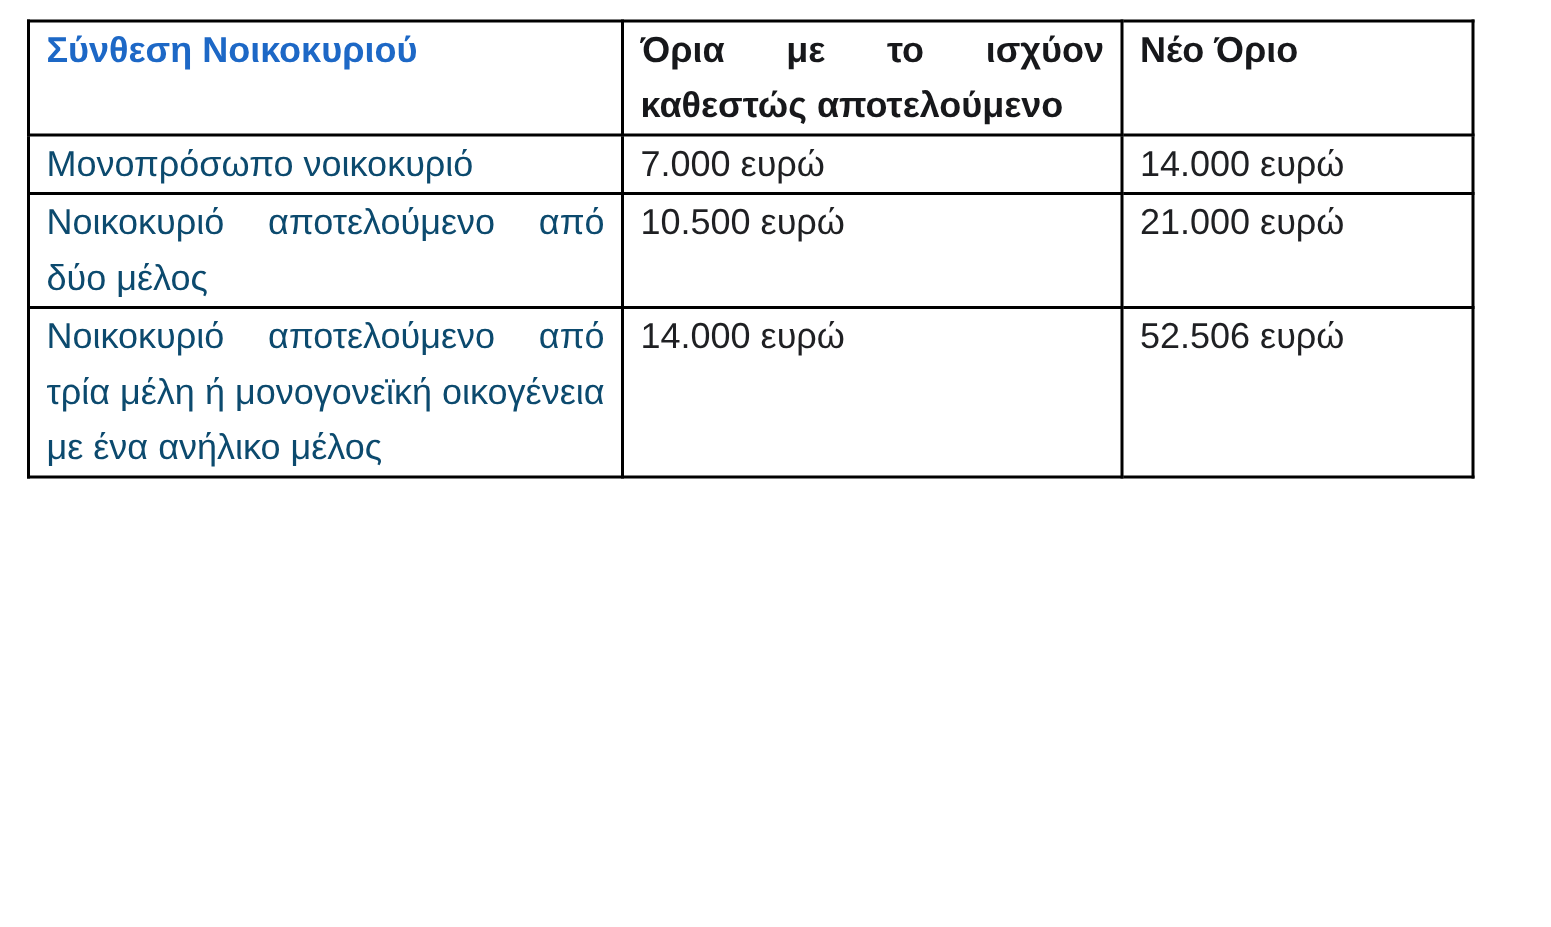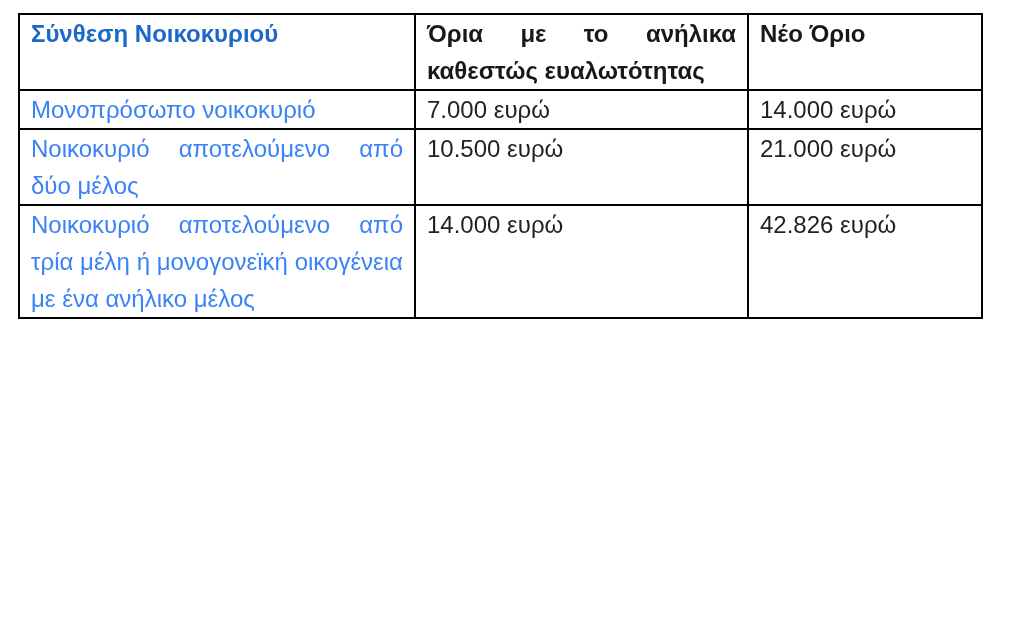--- a/index.html
+++ b/index.html
@@ -36,54 +36,54 @@
     text-align: justify;
     color: #17181b;
     height: 72px;
   }
   .limits-table th.c-composition {
     color: #1d68c6; 
   }
   .limits-table td.c-composition {
     text-align: justify;
     white-space: pre-line; 
-    color: #3b82f6;
+    color: #0c4a6e;
     margin-top: 19px;
   }
   .limits-table td.c-value {
     text-align: left;
     color: #1f2023;
   }
 </style>
 </head>
 <body>
 
 <table class="limits-table">
   <colgroup>
     <col style="width:396px">
     <col style="width:333px">
     <col style="width:234px">
   </colgroup>
   <thead>
     <tr>
       <th class="c-composition">Σύνθεση Νοικοκυριού</th>
-      <th>Όρια με το ανήλικα καθεστώς ευαλωτότητας</th>
+      <th>Όρια με το ισχύον καθεστώς αποτελούμενο</th>
       <th>Νέο Όριο</th>
     </tr>
   </thead>
   <tbody>
     <tr>
       <td class="c-composition">Μονοπρόσωπο νοικοκυριό</td>
       <td class="c-value">7.000 ευρώ</td>
       <td class="c-value">14.000 ευρώ</td>
     </tr>
     <tr>
       <td class="c-composition">Νοικοκυριό αποτελούμενο από δύο μέλος</td>
       <td class="c-value">10.500 ευρώ</td>
       <td class="c-value">21.000 ευρώ</td>
     </tr>
     <tr>
       <td class="c-composition">Νοικοκυριό αποτελούμενο από τρία μέλη ή μονογονεϊκή οικογένεια με ένα ανήλικο μέλος</td>
       <td class="c-value">14.000 ευρώ</td>
-      <td class="c-value">42.826 ευρώ</td>
+      <td class="c-value">52.506 ευρώ</td>
     </tr>
   </tbody>
 </table>
 
 </body></html>

